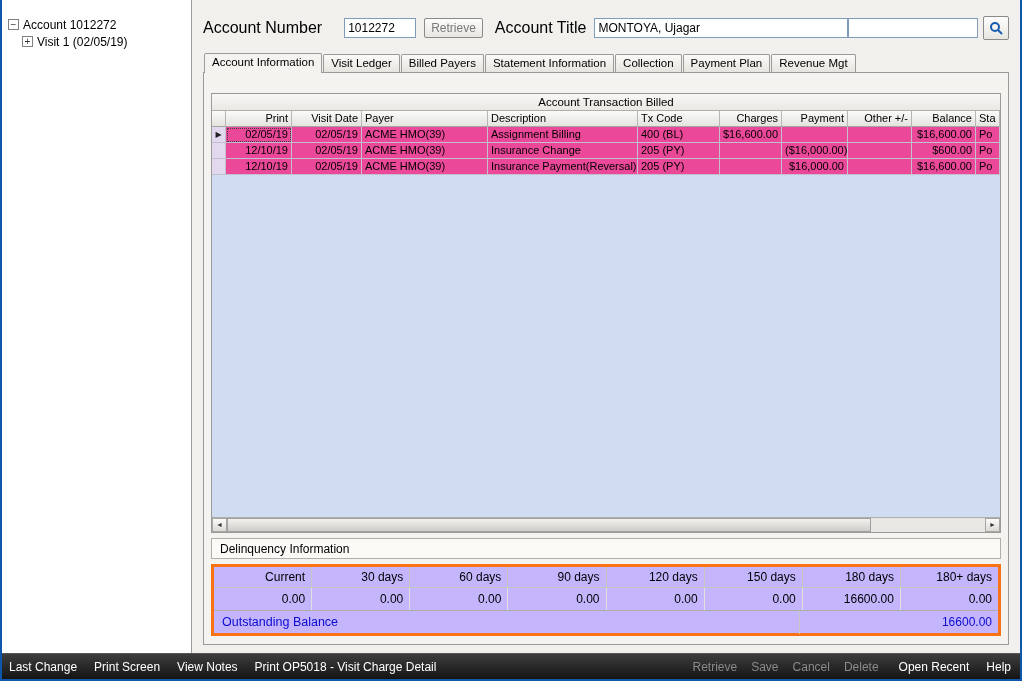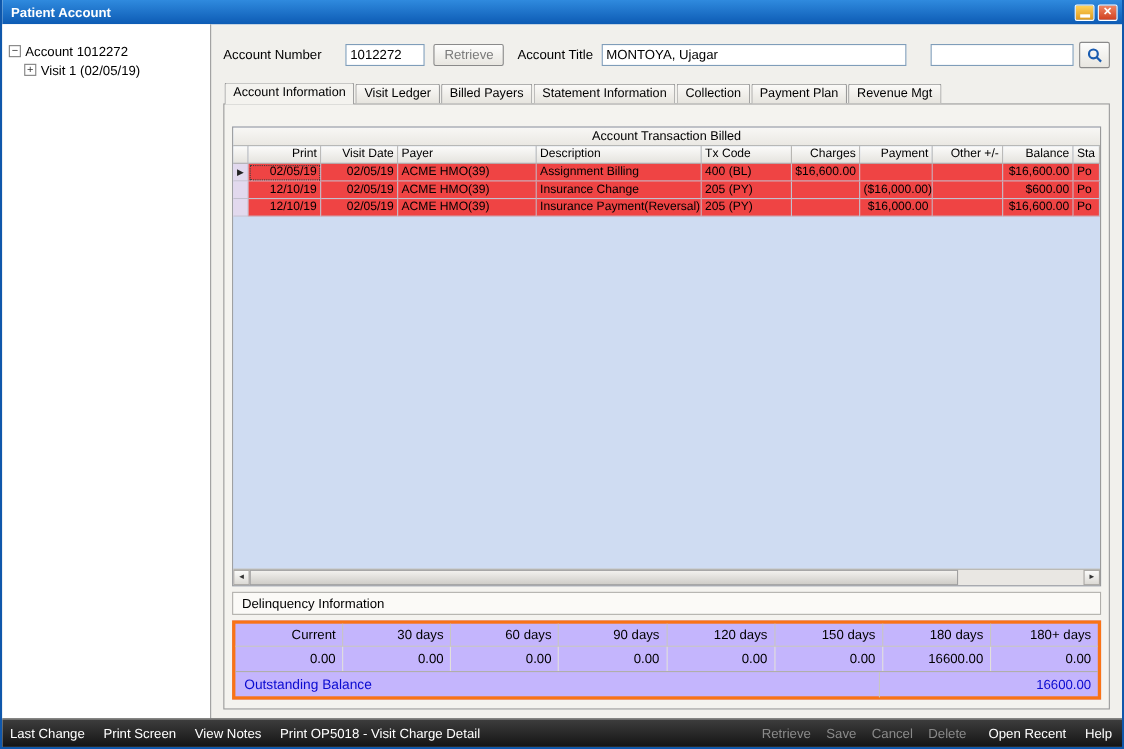--- a/index.html
+++ b/index.html
@@ -27,21 +27,21 @@
                 padding:16px 4px 4px 6px; overflow:hidden; }
   .tree-item { display:flex; align-items:center; gap:4px; height:17px; font-size:12px; white-space:nowrap; }
   .tree-item.child { margin-left:14px; }
   .tree-glyph { width:11px; height:11px; flex:0 0 auto; border:1px solid #808080; background:#fff;
                 font-size:10px; line-height:9px; text-align:center; color:#333; }
 
   .main-panel { flex:1; display:flex; flex-direction:column; min-width:0; padding:16px 11px 8px 11px; }
 
   
   .header-row { display:flex; align-items:center; height:24px; flex:0 0 auto; }
-  .lbl { font-size:12px; white-space:nowrap; }
+  .lbl { font-size:16px; white-space:nowrap; }
   .field { height:20px; border:1px solid #7f9db9; background:#fff; font:12px "Liberation Sans",sans-serif;
            padding:1px 3px; }
   .acct-num { width:72px; margin-left:22px; }
   .btn { border:1px solid #8a8a8a; border-radius:2px; background:linear-gradient(#fdfdfc,#e8e6e0);
          font:12px "Liberation Sans",sans-serif; cursor:default; }
   .retrieve-top { width:64px; height:20px; margin-left:8px; color:#7a7a7a; }
   .lbl-title { margin-left:12px; }
   .acct-title { width:277px; margin-left:8px; }
   .spacer { flex:1; }
   .search-field { width:130px; }
@@ -70,21 +70,21 @@
           display:flex; flex-direction:column; background:#cfdcf2; overflow:hidden; }
   .grid-title { height:17px; line-height:16px; text-align:center; font-size:11.5px;
                 background:linear-gradient(#f8f7f5,#eae8e3); border-bottom:1px solid #b0aeaa; flex:0 0 auto; }
   .grid-header { display:flex; flex:0 0 auto; height:16px; }
   .gcell { flex:0 0 auto; font-size:11px; line-height:13px; padding:1px 3px; white-space:nowrap;
            overflow:hidden; border-right:1px solid #c2c0ce; border-bottom:1px solid #c2c0ce; height:16px; }
   .ghead { background:linear-gradient(#fbfbfa,#e5e3de); border-right:1px solid #b8b6b2;
            border-bottom:1px solid #a8a6a2; }
   .gsel { width:14px; padding:1px 1px; text-align:center; font-size:8px; line-height:13px; color:#222; }
   .grow { display:flex; height:16px; flex:0 0 auto; background:#e7dff2; }
-  .grow .gcell { background:#ef4444; }
+  .grow .gcell { background:#ec4899; }
   .grow .gsel { background:#e2d9ee; }
   .gcell.focused { outline:1px dotted #404040; outline-offset:-2px; }
   .grid-empty { flex:1; background:#cfdcf2; }
   .hscroll { flex:0 0 auto; height:15px; display:flex; background:#e9e7e3; border-top:1px solid #b0aeaa; }
   .hs-btn { width:15px; height:14px; background:linear-gradient(#fbfbfa,#dcdad5); border:1px solid #a8a6a2;
             font-size:7px; line-height:12px; text-align:center; color:#333; }
   .hs-track { flex:1; position:relative; }
   .hs-thumb { position:absolute; left:0; top:0; width:85%; height:14px;
               background:linear-gradient(#f2f1ee,#cfcdc8); border:1px solid #a0a0a0; }
 
@@ -111,29 +111,20 @@
   .sb-item.disabled { color:#8a8a8a; margin-right:12px; }
   .sb-spacer { flex:1; }
   .sb-gap { width:18px; }
   .sb-item:last-child { margin-right:0; }
 </style>
 </head>
 <body>
 
 <div class="window">
 
-  <div class="titlebar">
-    <span class="title-text">Patient Account</span>
-    <div class="tb-btn tb-min">
-      <span class="bar"></span>
-    </div>
-    <div class="tb-btn tb-close">
-      <span>✕</span>
-    </div>
-  </div>
 
   <div class="body">
 
     <div class="tree-panel">
       <div class="tree-item root">
         <span class="tree-glyph">−</span>
         <span>Account 1012272</span>
       </div>
       <div class="tree-item child">
         <span class="tree-glyph">+</span>

